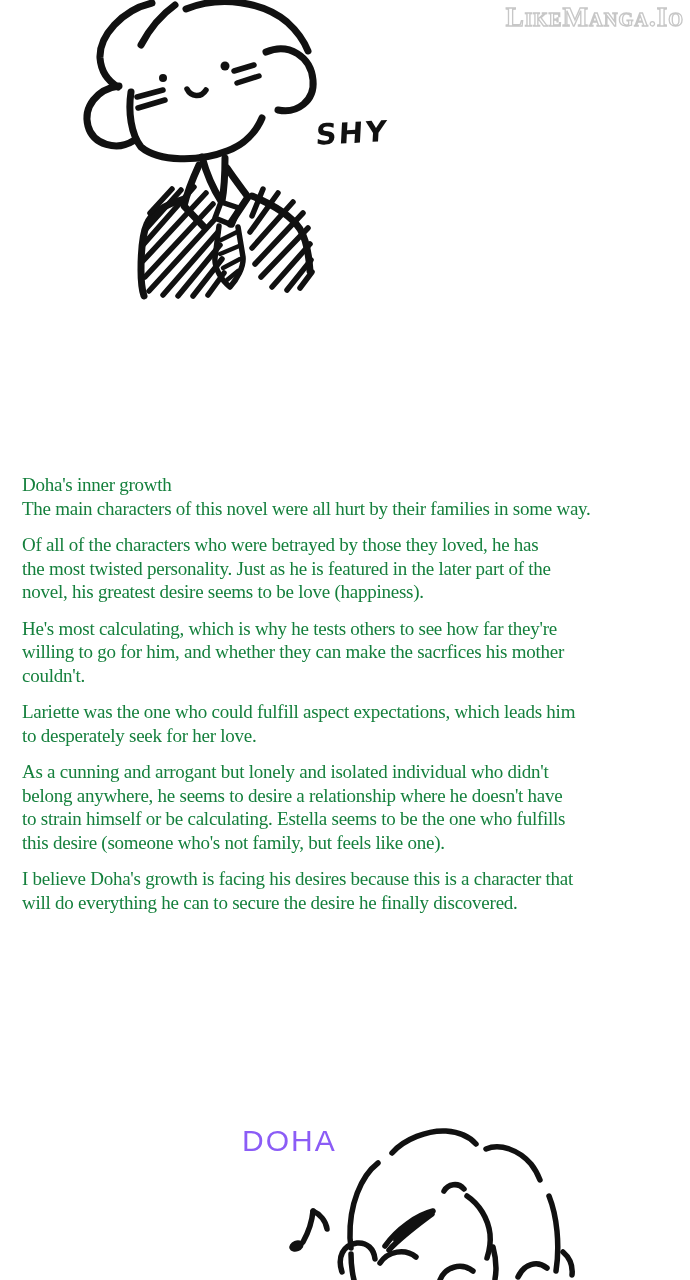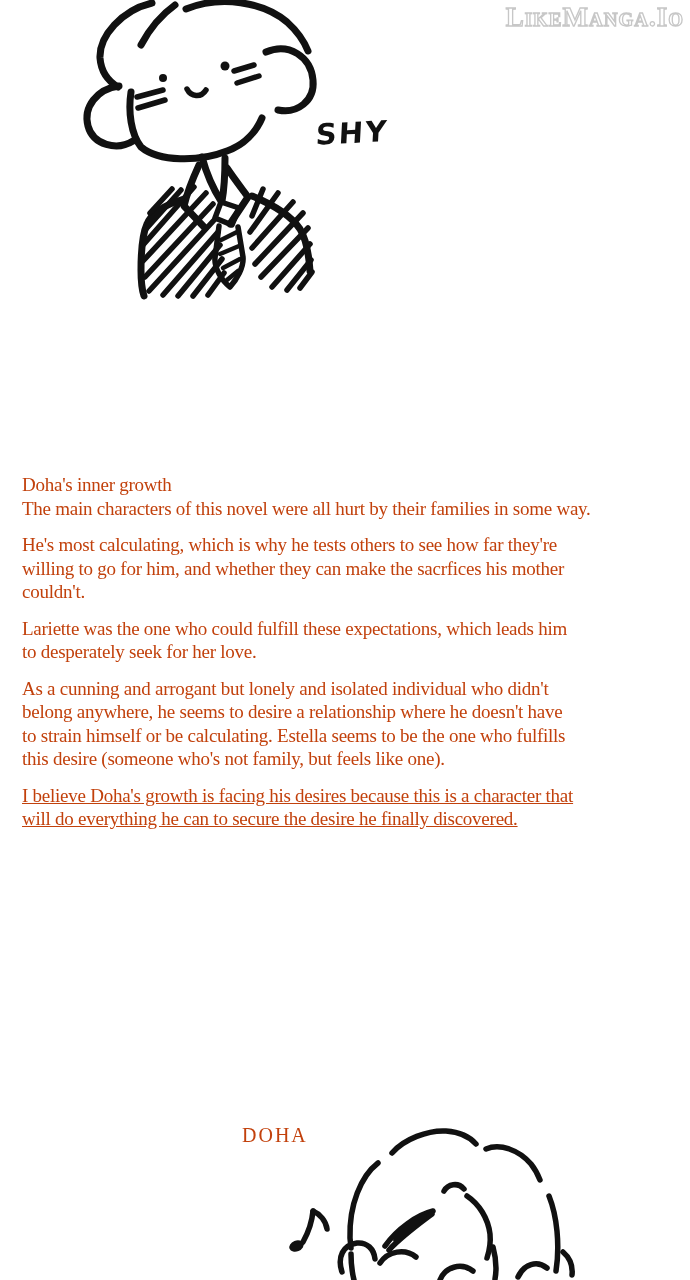--- a/index.html
+++ b/index.html
@@ -34,34 +34,34 @@
   
   .shy-label{
     position:absolute;left:316px;top:116px;
     font-family:"DejaVu Sans", sans-serif;
     font-weight:bold;font-size:29px;color:#111;
     letter-spacing:2px;
     transform:skewX(-6deg) rotate(-3deg);
   }
   .doha-label{
     position:absolute;left:242px;top:1124px;
-    font-family:Liberation Serif, serif;
-    font-size:20px;color:#c2410c;letter-spacing:2px;
+    font-family:Liberation Sans, sans-serif;
+    font-size:30px;color:#8b5cf6;letter-spacing:2px;
   }
 
   
   .essay{
     position:absolute;left:22px;top:473px;width:668px;
     font-family:"Liberation Serif", serif;
     font-size:19px;line-height:23.5px;
     letter-spacing:-0.25px;
-    color:#c2410c;
+    color:#15803d;
   }
   .essay p{margin:0 0 13px 0;white-space:pre-line;}
-  .essay p:last-child{margin-top:6px;text-decoration:underline;}
+  .essay p:last-child{margin-top:6px;}
 </style>
 </head>
 <body>
 
 <div class="page">
 
   <svg class="sketch-svg" viewBox="0 0 690 1280" aria-hidden="true">
 
     <g>
       <path class="stroke" d="M152,3 C122,10 99,36 100,58 C101,71 108,81 118,87"></path>
@@ -136,24 +136,27 @@
     </g>
   </svg>
 
   <div class="watermark">LikeManga.Io</div>
 
   <div class="shy-label">SHY</div>
 
   <div class="essay">
     <p>Doha's inner growth
 The main characters of this novel were all hurt by their families in some way.</p>
+    <p>Of all of the characters who were betrayed by those they loved, he has
+the most twisted personality. Just as he is featured in the later part of the
+novel, his greatest desire seems to be love (happiness).</p>
     <p>He's most calculating, which is why he tests others to see how far they're
 willing to go for him, and whether they can make the sacrfices his mother
 couldn't.</p>
-    <p>Lariette was the one who could fulfill these expectations, which leads him
+    <p>Lariette was the one who could fulfill aspect expectations, which leads him
 to desperately seek for her love.</p>
     <p>As a cunning and arrogant but lonely and isolated individual who didn't
 belong anywhere, he seems to desire a relationship where he doesn't have
 to strain himself or be calculating. Estella seems to be the one who fulfills
 this desire (someone who's not family, but feels like one).</p>
     <p>I believe Doha's growth is facing his desires because this is a character that
 will do everything he can to secure the desire he finally discovered.</p>
   </div>
 
   <div class="doha-label">DOHA</div>

